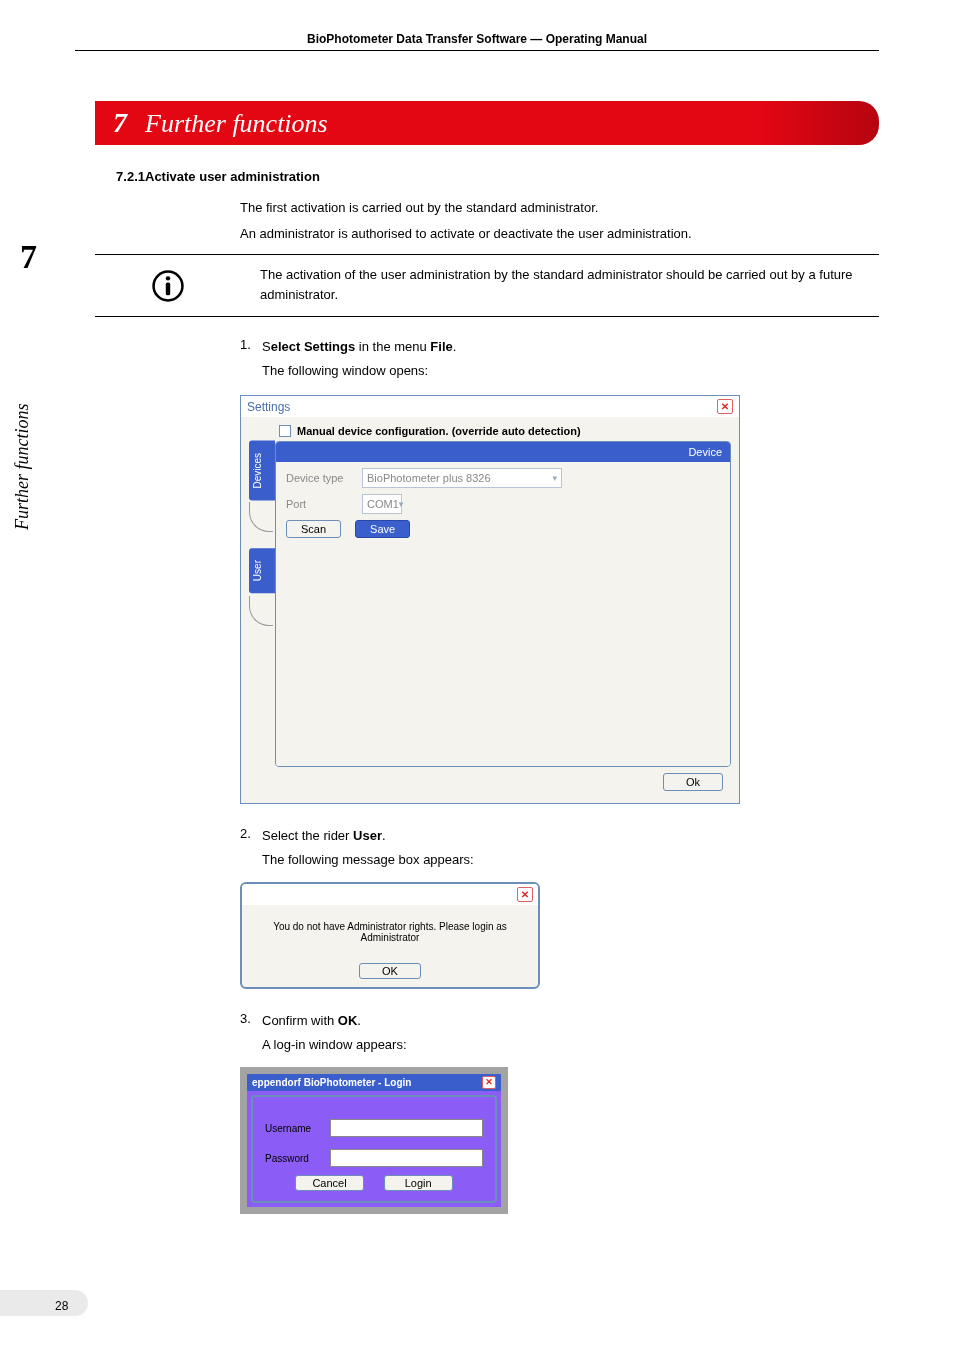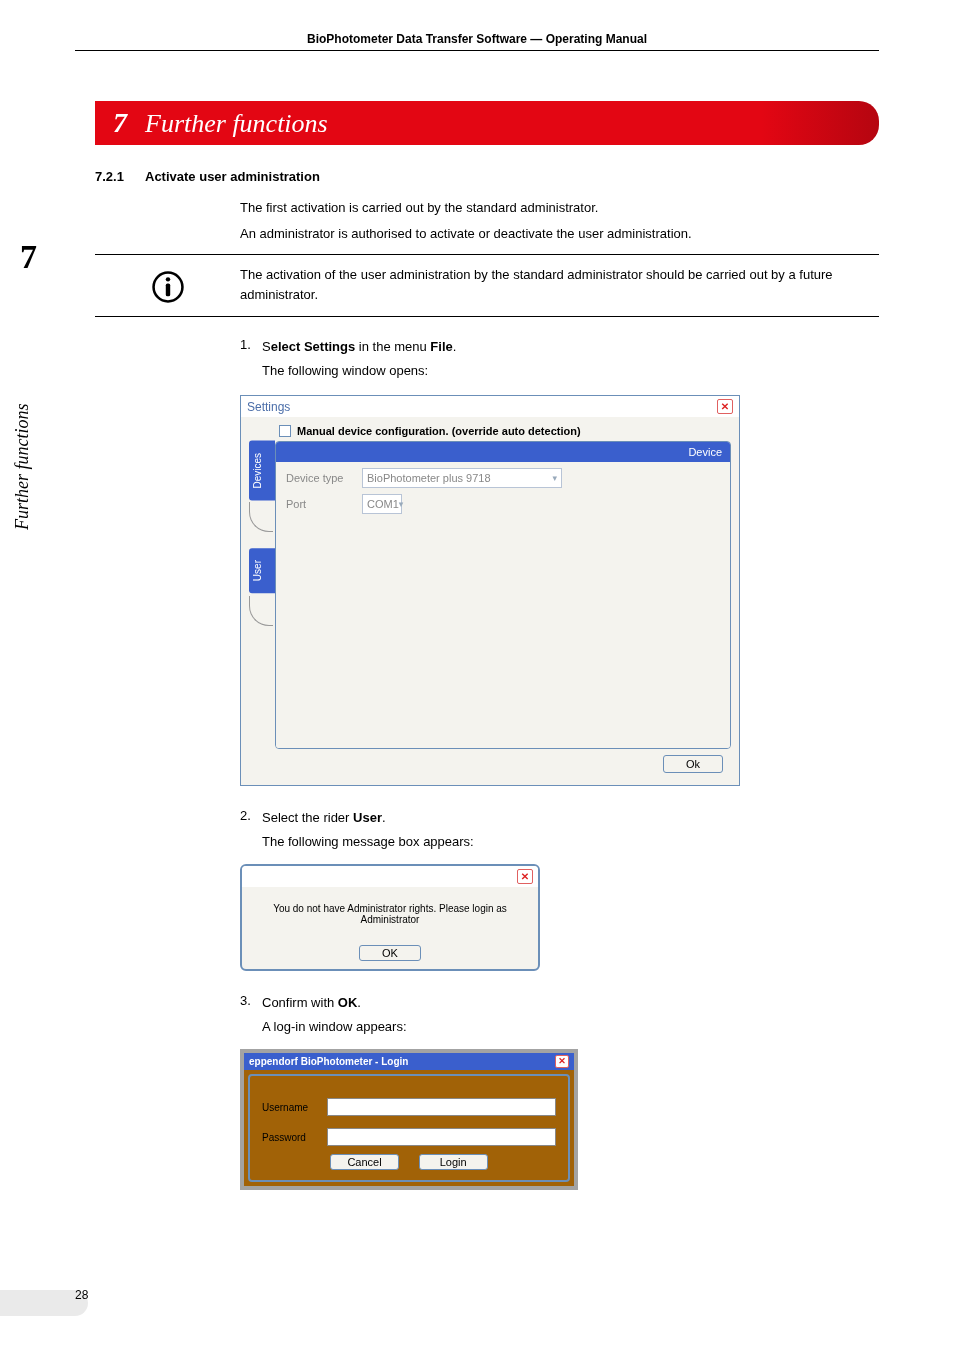--- a/index.html
+++ b/index.html
@@ -66,34 +66,35 @@
     }
     .content {
       margin-left: 95px;
       margin-right: 75px;
     }
     .section-heading {
       font-size: 13px;
       font-weight: bold;
       margin-bottom: 14px;
     }
-    .section-heading .num { display:inline-block; width:50px; }
+    .section-heading .num { display:inline-block; width:50px;text-align:right; }
     .body-text {
       margin-left: 145px;
       line-height: 1.55;
       margin-bottom: 6px;
     }
     .rule {
       margin: 10px 0;
       border: none;
       border-top: 1px solid #000;
     }
     .info-row {
       display: flex;
-      align-items: center;
+      align-items: flex-start;
+      gap: 20px;
     }
     .info-icon {
       width: 145px;
       display: flex;
       justify-content: center;
       padding-top: 4px;
     }
     .info-icon svg { width: 34px; height: 34px; }
     .info-text { flex: 1; line-height: 1.55; }
     .step-row {
@@ -216,38 +217,37 @@
       font-size: 10px;
     }
     .msg-title { background:#fff; padding:3px 5px; display:flex; justify-content:flex-end; border-radius:4px 4px 0 0; }
     .msg-body { padding: 16px 10px 8px; text-align:center; }
     .msg-text { margin-bottom: 14px; font-size:10px; }
     .msg-btns { text-align:center; padding-bottom:10px; }
     
     .login-box {
       margin-left: 145px;
       margin-top: 12px;
-      width: 338px;
-      border: 4px solid #a3a3a3;
-      background: #a16207;
+      width: 268px;
+      border: 7px solid #a3a3a3;
+      background: #8b5cf6;
       font-family: Tahoma, Arial, sans-serif;
       font-size: 10px;
     }
     .login-title { background:#3a5fcd; color:#fff; padding:2px 5px; display:flex; justify-content:space-between; align-items:center; font-size:10px; font-weight: bold; }
     .login-body { border:2px solid #6b8fb8; margin:4px; border-radius:4px; padding:10px 12px; }
     .login-row { display:flex; align-items:center; gap:10px; margin-bottom:8px;margin-top:12px; }
     .login-label { width:55px; }
     .login-input { flex:1; height:18px; border:1px solid #888; background:#fff; }
     .login-btns { display:flex; gap:20px; justify-content:center; margin-top:6px; }
     .page-number {
       position: absolute;
-      bottom: 48px;
+      bottom: 37px;
       left: 55px;
       font-size: 12px;
-      margin-left: 20px;
     }
     .page-number-bg {
       position:absolute;
       bottom:34px;
       left:0;
       width:88px;
       height:26px;
       background:#eaeaea;
       border-radius: 0 14px 14px 0;
     }
@@ -318,31 +318,35 @@
           <div style="height:16px"></div>
           <div class="vtab active" style="background:#3a5fcd">User</div>
           <div class="vtab-curve"></div>
         </div>
         <div class="tab-panel">
           <div class="panel-header">Device</div>
           <div class="panel-content">
             <div class="frow">
               <span class="flabel">Device type</span>
               <span class="finput w2">
-                  <span>BioPhotometer plus 9718</span>
+                  <span>BioPhotometer plus 8326</span>
                   <span class="dd-arrow">▾</span>
                 </span>
             </div>
             <div class="frow">
               <span class="flabel">Port</span>
               <span class="finput w3">
                   <span>COM1</span>
                   <span class="dd-arrow">▾</span>
                 </span>
             </div>
+            <div class="btn-row">
+              <span class="win-btn">Scan</span>
+              <span class="win-btn primary">Save</span>
+            </div>
             <div class="spacer"></div>
           </div>
         </div>
       </div>
       <div class="dlg-footer">
         <span class="win-btn" style="padding:2px 22px">Ok</span>
       </div>
     </div>
   </div>
 

